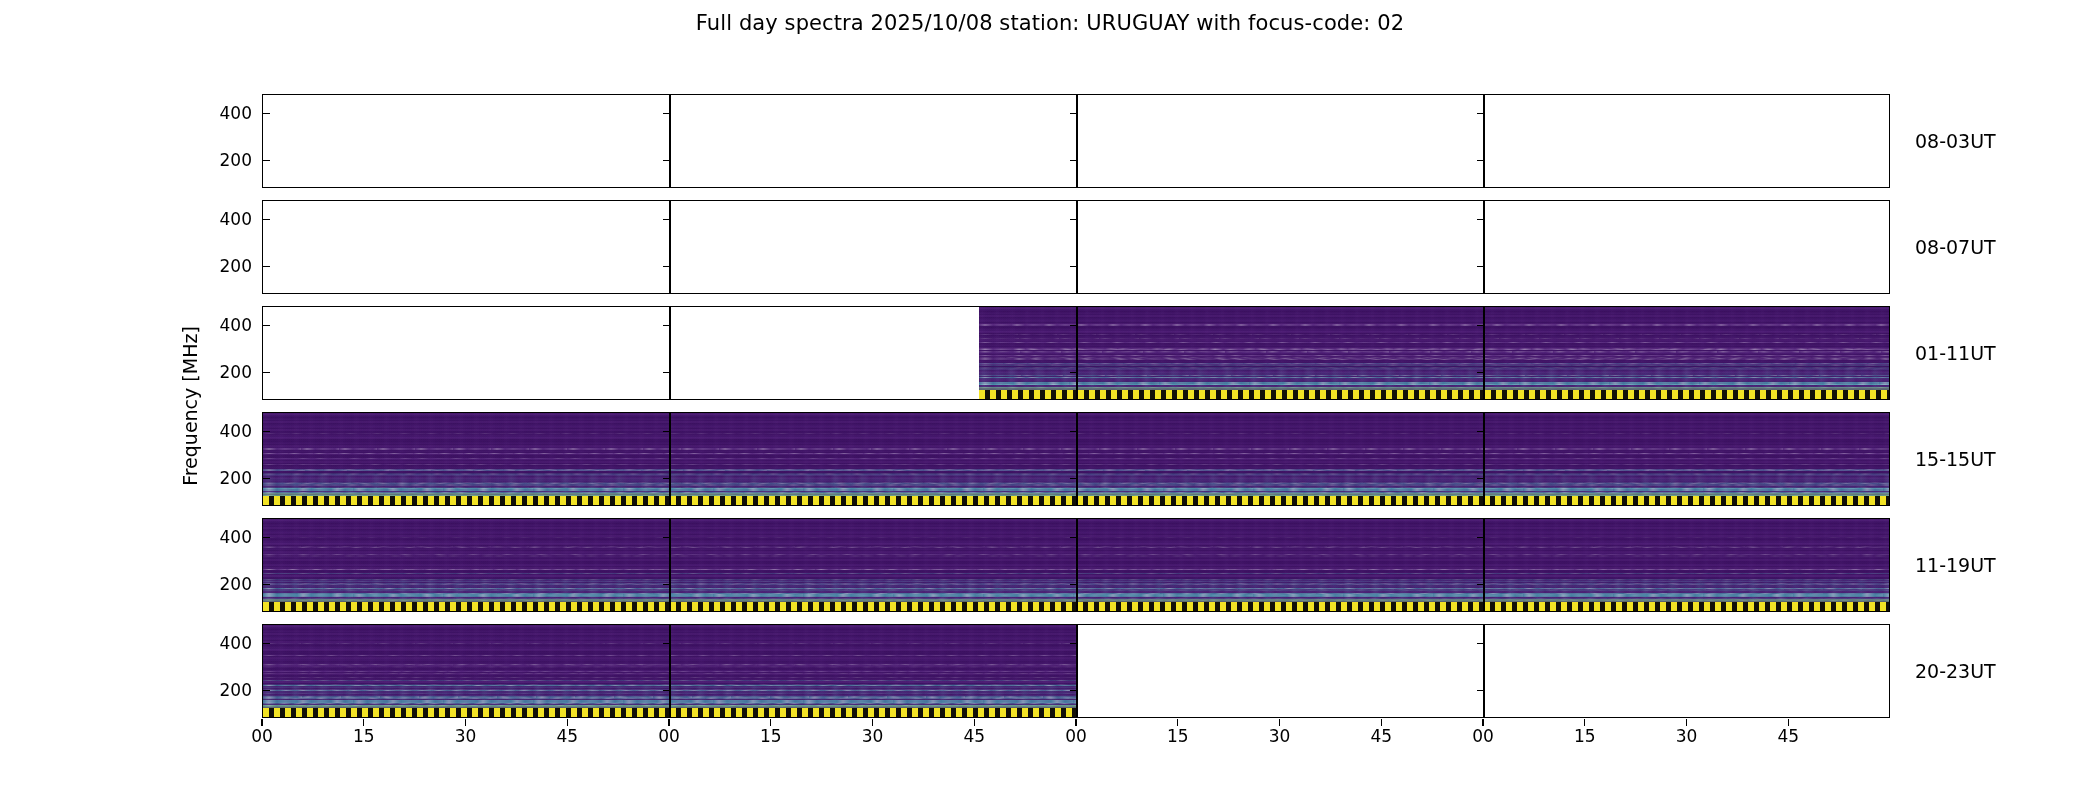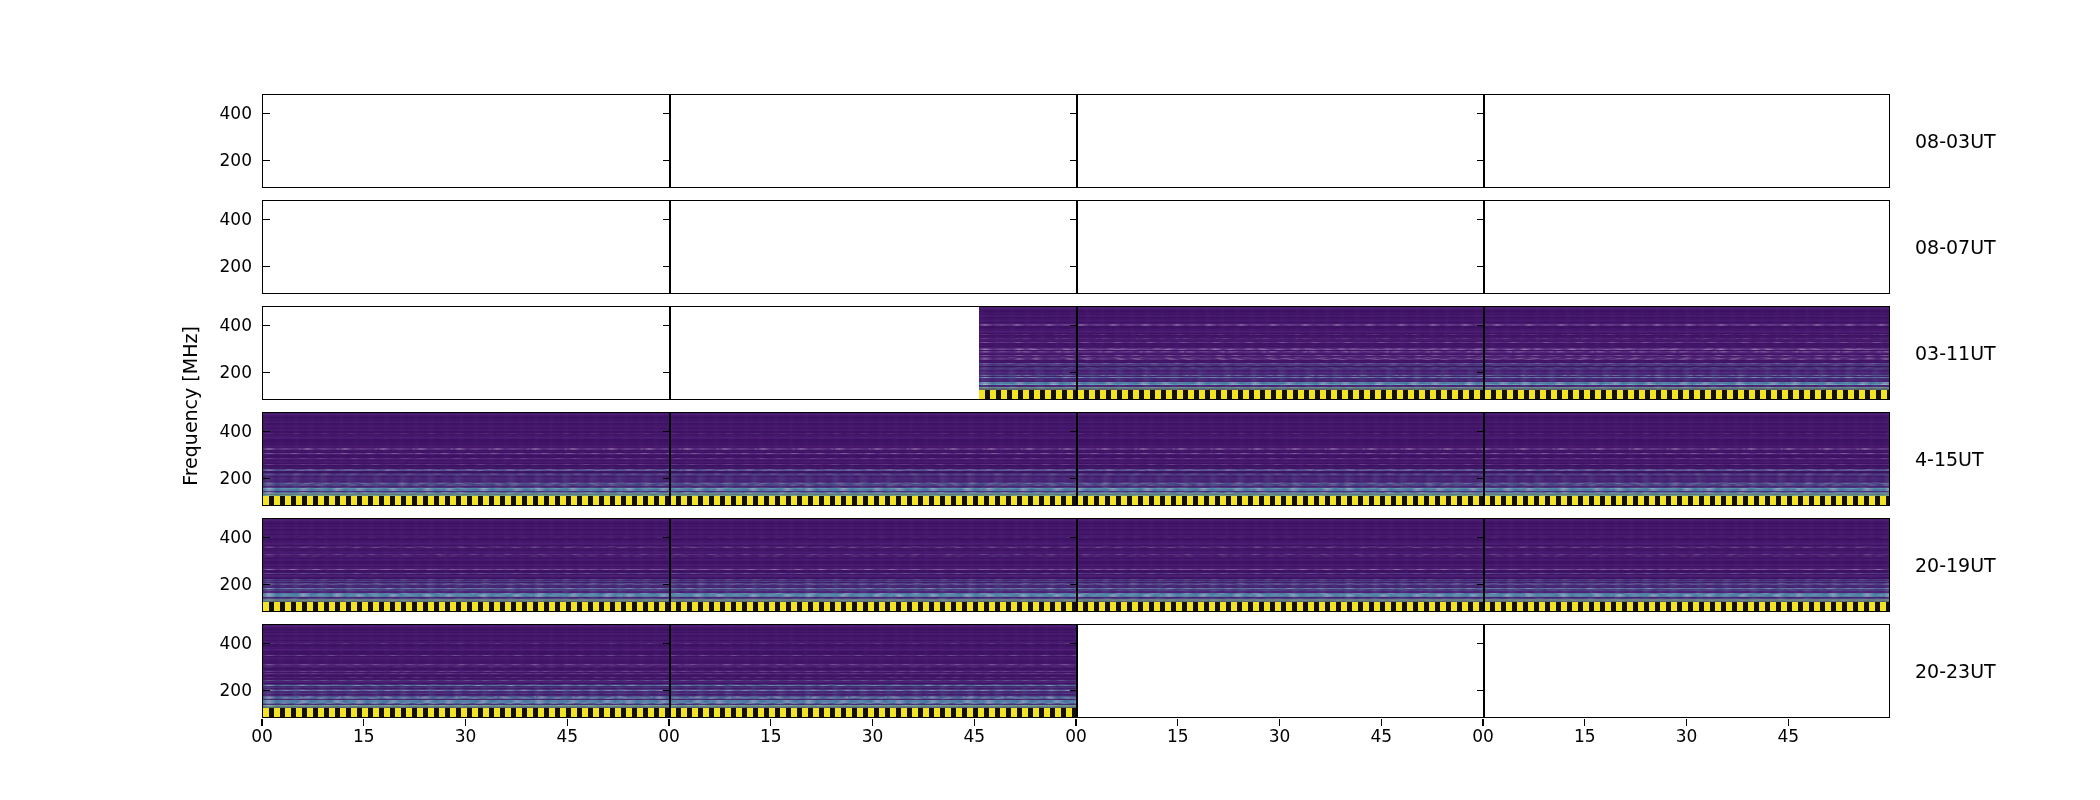--- a/index.html
+++ b/index.html
@@ -146,20 +146,21 @@
   .satband-top{
     position:absolute;left:0;right:0;bottom:9px;height:3px;z-index:5;
     background:rgba(120,190,120,0.45);
   }
 </style>
 </head>
 <body>
 
 <div id="figure">
 
+  <div class="fig-title">Full day spectra 2025/10/08 station: URUGUAY with focus-code: 02</div>
 
   <div class="ylabel">Frequency [MHz]</div>
 
   <div id="panels">
       <div class="panel" style="top: 94px; height: 94px;">
         <div class="panel-inner">
           <div class="vgrid" style="left: 406.35px;"></div>
           <div class="vgrid" style="left: 813.35px;"></div>
           <div class="vgrid" style="left: 1220.35px;"></div>
           <div class="ytick-in" style="top: 65.15px;"></div>
@@ -406,23 +407,23 @@
       <div class="xtick-out" style="left: 1584.1px;"></div>
       <div class="xtlabel" style="left: 1584.75px;">15</div>
       <div class="xtick-out" style="left: 1685.85px;"></div>
       <div class="xtlabel" style="left: 1686.5px;">30</div>
       <div class="xtick-out" style="left: 1787.6px;"></div>
       <div class="xtlabel" style="left: 1788.25px;">45</div>
     </div>
   <div id="rowlabels">
       <div class="rowlabel" style="top: 141px;">08-03UT</div>
       <div class="rowlabel" style="top: 247px;">08-07UT</div>
-      <div class="rowlabel" style="top: 353px;">03-11UT</div>
-      <div class="rowlabel" style="top: 459px;">4-15UT</div>
-      <div class="rowlabel" style="top: 565px;">20-19UT</div>
+      <div class="rowlabel" style="top: 353px;">01-11UT</div>
+      <div class="rowlabel" style="top: 459px;">15-15UT</div>
+      <div class="rowlabel" style="top: 565px;">11-19UT</div>
       <div class="rowlabel" style="top: 671px;">20-23UT</div>
     </div>
 
 <div class="ytlabel" style="left: 192px; top: 159.8px;">200</div>
     <div class="ytlabel" style="left: 192px; top: 112.8px;">400</div>
     <div class="ytlabel" style="left: 192px; top: 265.8px;">200</div>
     <div class="ytlabel" style="left: 192px; top: 218.8px;">400</div>
     <div class="ytlabel" style="left: 192px; top: 371.8px;">200</div>
     <div class="ytlabel" style="left: 192px; top: 324.8px;">400</div>
     <div class="ytlabel" style="left: 192px; top: 477.8px;">200</div>

